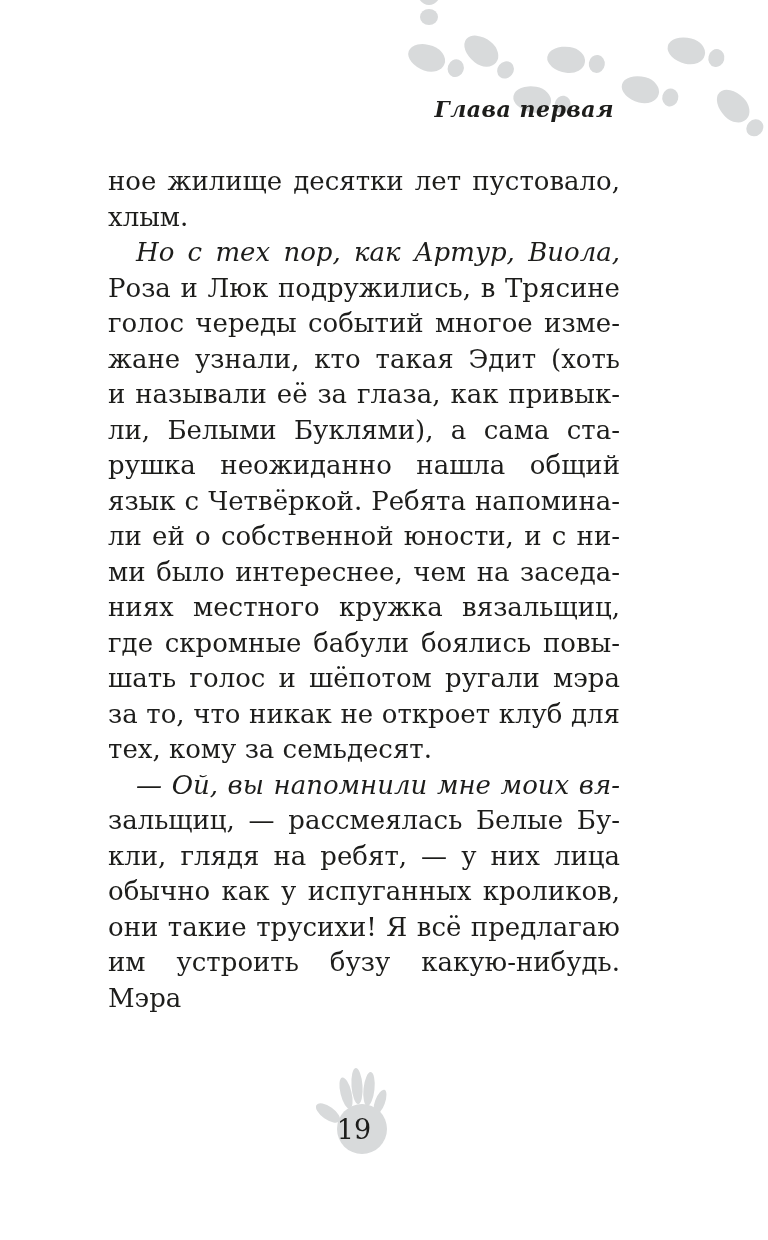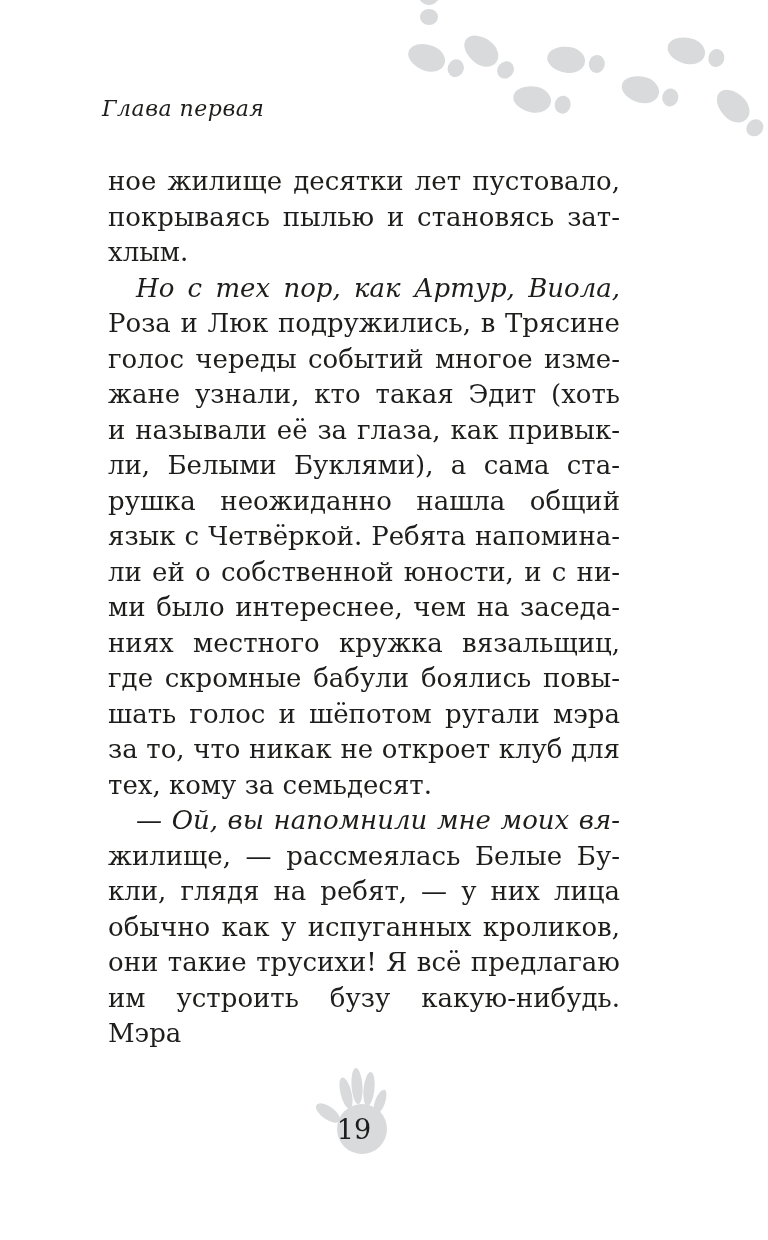--- a/index.html
+++ b/index.html
@@ -18,23 +18,23 @@
     margin: 0 auto;
   }
   
   .chapter {
     position: absolute;
     left: 102px;
     top: 96px;
     width: 512px;
     margin: 0;
     font-size: 22px;
-    font-weight: normal;
+    font-weight: bold;
     font-style: italic;
-    text-align: left;
+    text-align: right;
     color: var(--txt);
     letter-spacing: 0.5px;
   }
   
   .body-text {
     position: absolute;
     left: 102px;
     top: 164px;
     width: 512px;
     font-size: 26px;
@@ -120,39 +120,38 @@
     <div class="fp" style="left:711px; top:100px; transform:rotate(45deg);">
         <div class="sole"></div>
         <div class="heel"></div>
       </div>
   </div>
 
   <h1 class="chapter">Глава первая</h1>
 
   <div class="body-text">
       <div class="line">ное жилище десятки лет пустовало,</div>
-      <div class="line">покрываясь пылью и становясь зат-</div>
       <div class="line para-end">хлым.</div>
       <div class="line indent">Но с тех пор, как Артур, Виола,</div>
       <div class="line">Роза и Люк подружились, в Трясине</div>
       <div class="line">голос череды событий многое изме-</div>
       <div class="line">жане узнали, кто такая Эдит (хоть</div>
       <div class="line">и называли её за глаза, как привык-</div>
       <div class="line">ли, Белыми Буклями), а сама ста-</div>
       <div class="line">рушка неожиданно нашла общий</div>
       <div class="line">язык с Четвёркой. Ребята напомина-</div>
       <div class="line">ли ей о собственной юности, и с ни-</div>
       <div class="line">ми было интереснее, чем на заседа-</div>
       <div class="line">ниях местного кружка вязальщиц,</div>
       <div class="line">где скромные бабули боялись повы-</div>
       <div class="line">шать голос и шёпотом ругали мэра</div>
       <div class="line">за то, что никак не откроет клуб для</div>
       <div class="line para-end">тех, кому за семьдесят.</div>
       <div class="line indent">— Ой, вы напомнили мне моих вя-</div>
-      <div class="line">жилище, — рассмеялась Белые Бу-</div>
+      <div class="line">зальщиц, — рассмеялась Белые Бу-</div>
       <div class="line">кли, глядя на ребят, — у них лица</div>
       <div class="line">обычно как у испуганных кроликов,</div>
       <div class="line">они такие трусихи! Я всё предлагаю</div>
       <div class="line">им устроить бузу какую-нибудь. Мэра</div>
     </div>
 
   <svg class="hand" width="88" height="92" viewBox="0 0 88 92" aria-hidden="true">
     <ellipse cx="46" cy="62" rx="25" ry="25"></ellipse>
     <ellipse cx="30" cy="26" rx="5.5" ry="16" transform="rotate(-14 30 26)"></ellipse>
     <ellipse cx="41" cy="19" rx="5.5" ry="18" transform="rotate(-4 41 19)"></ellipse>

